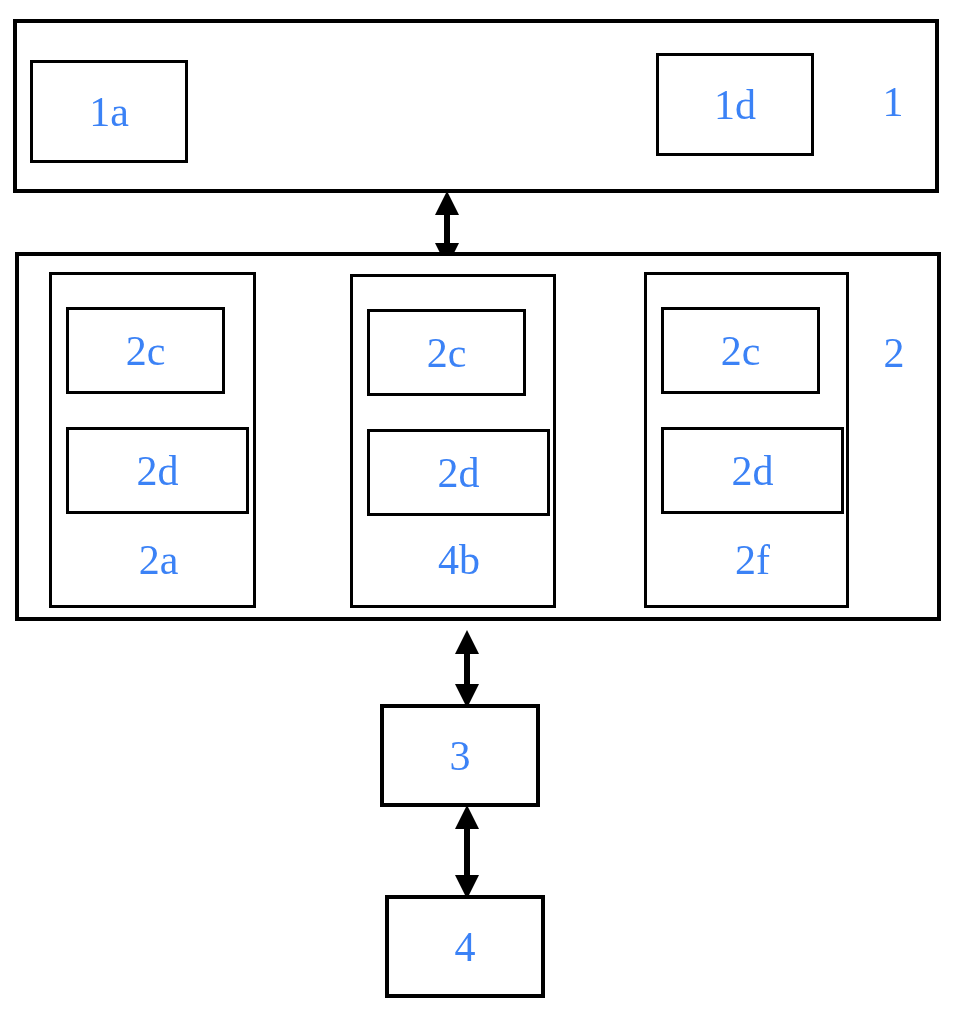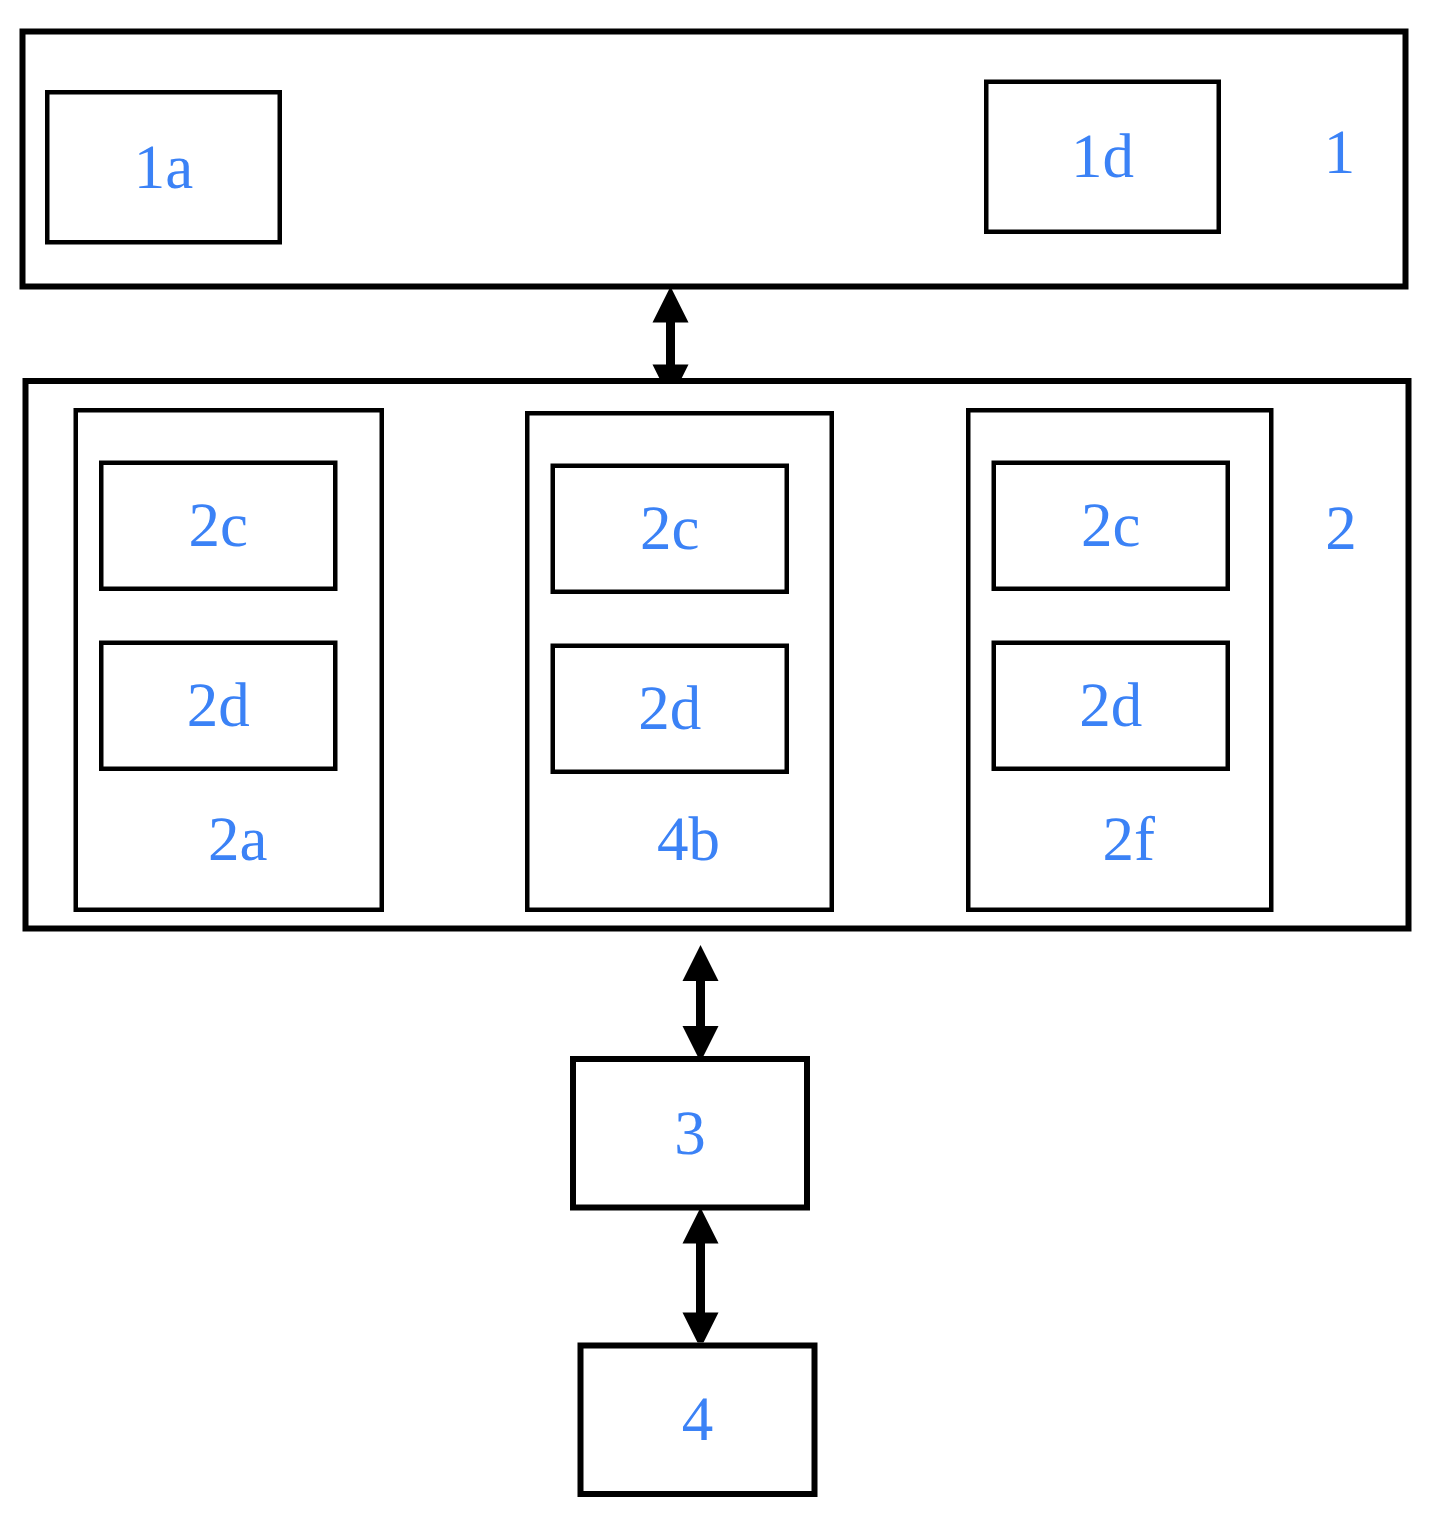--- a/index.html
+++ b/index.html
@@ -59,21 +59,21 @@
   .box1d { left: 639px; top: 30px; width: 158px; height: 103px; justify-content: center; }
   .box1-label { left: 846px; top: 58px; width: 60px; }
 
   
   .box2 { left: 15px; top: 252px; width: 926px; height: 369px; }
   .group-a { left: 30px;  top: 16px; width: 207px; height: 336px; }
   .group-b { left: 331px; top: 18px; width: 206px; height: 334px; }
   .group-f { left: 625px; top: 16px; width: 205px; height: 336px; }
   .box2-label { left: 845px; top: 76px; width: 60px; }
   .sub-top    { left: 14px; top: 32px;  width: 159px; height: 87px; }
-  .sub-bottom { left: 14px; top: 152px; width: 159px; height: 87px; }
+  .sub-bottom { left: 14px; top: 152px; width: 183px; height: 87px; }
 
   
   .box3 { left: 380px; top: 704px; width: 160px; height: 103px; }
   .box4 { left: 385px; top: 895px; width: 160px; height: 103px; }
 
   
   .arrow-1-2 { left: 432px; top: 191px; }
   .arrow-2-3 { left: 452px; top: 630px; }
   .arrow-3-4 { left: 452px; top: 805px; }
 </style>

